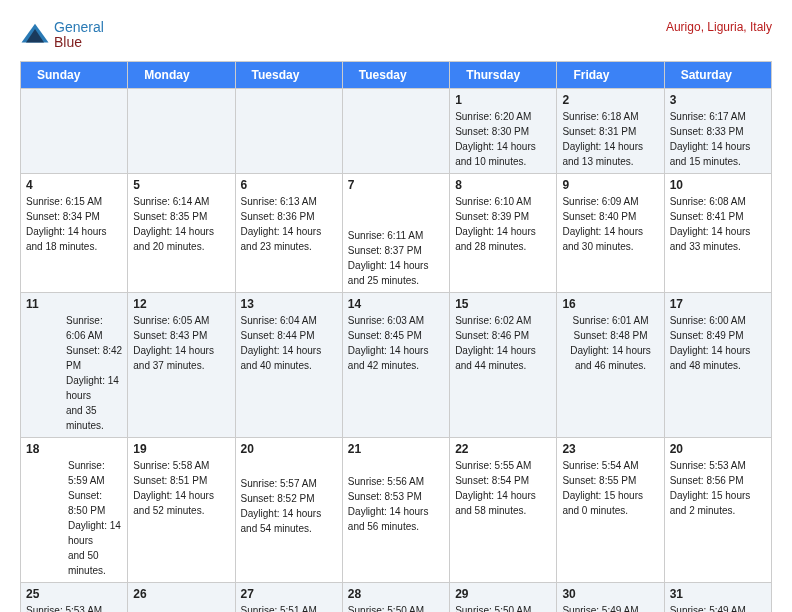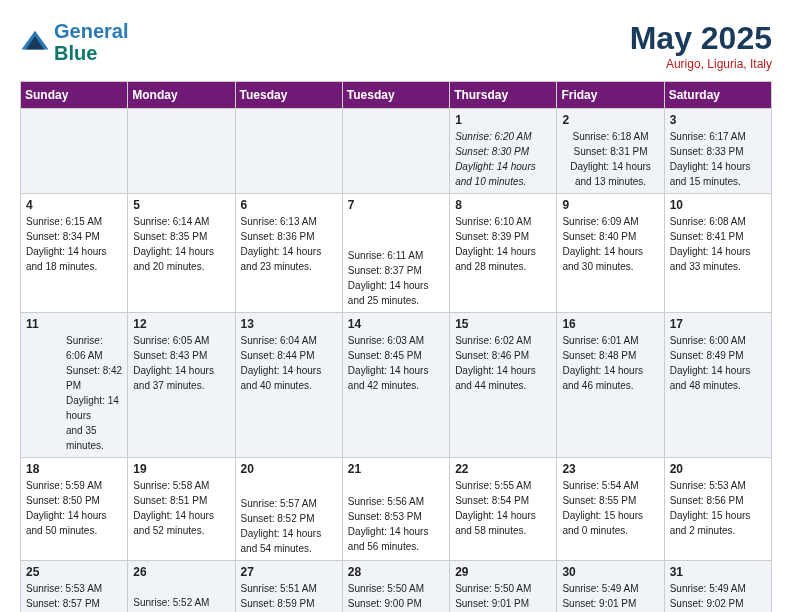--- a/index.html
+++ b/index.html
@@ -15,22 +15,22 @@
       justify-content: space-between;
       align-items: flex-start;
       margin-bottom: 10px;
     }
     .logo {
       display: flex;
       align-items: center;
       gap: 4px;
     }
     .logo-text {
-      font-size: 20px;
-      font-weight: bold;
+      font-size: 14px;
+      font-weight: normal;
       color: #1a3a5c;
       line-height: 1.1;
     }
     .logo-text span {
       color: #2a7ab5;
     }
     .logo-icon {
       width: 30px;
       height: 30px;
     }
@@ -45,25 +45,25 @@
     .subtitle {
       font-size: 12px;
       color: #b91c1c;
     }
     table {
       width: 100%;
       border-collapse: collapse;
       table-layout: fixed;
     }
     thead tr th {
-      background-color: #701a75;
+      background-color: #3b82f6;
       color: #fff;
       font-size: 12px;
       font-weight: bold;
-      padding: 6px 4px;
+      padding: 6px 16px;
       text-align: left;
       border: 1px solid #ccc;
     }
     tbody tr td {
       border: 1px solid #ccc;
       vertical-align: top;
       padding: 4px 5px;
       font-size: 10.5px;
       color: #222;
       height: 80px;
@@ -89,25 +89,24 @@
 <body>
 
 <div class="header">
   <div class="logo">
     <svg class="logo-icon" viewBox="0 0 40 40">
       <polygon points="20,5 38,30 2,30" fill="#2a7ab5"></polygon>
       <polygon points="20,12 32,30 8,30" fill="#1a3a5c"></polygon>
     </svg>
     <div class="logo-text">
       <div><span>General</span></div>
-      <div><span style="color:#0f766e">Blue</span></div>
+      <div><span style="color:#7f1d1d">Blue</span></div>
     </div>
   </div>
   <div class="title-block">
-    <div class="main-title">May 2025</div>
     <div class="subtitle">Aurigo, Liguria, Italy</div>
   </div>
 </div>
 
 <table>
   <thead>
     <tr>
     <th>Sunday</th>
         <th>Monday</th>
         <th>Tuesday</th>
@@ -118,28 +117,28 @@
       </tr>
   </thead>
   <tbody>
   <tr>
         <td></td>
         <td></td>
         <td></td>
         <td></td>
         <td>
           <div class="day-num">1</div>
-          <div class="day-info" style="white-space: pre-line; font-style: italic;">Sunrise: 6:20 AM
+          <div class="day-info" style="white-space: pre-line;">Sunrise: 6:20 AM
 Sunset: 8:30 PM
 Daylight: 14 hours
 and 10 minutes.</div>
         </td>
         <td>
           <div class="day-num">2</div>
-          <div class="day-info" style="white-space: pre-line; text-align: center;">Sunrise: 6:18 AM
+          <div class="day-info" style="white-space: pre-line;">Sunrise: 6:18 AM
 Sunset: 8:31 PM
 Daylight: 14 hours
 and 13 minutes.</div>
         </td>
         <td>
           <div class="day-num">3</div>
           <div class="day-info" style="white-space: pre-line;">Sunrise: 6:17 AM
 Sunset: 8:33 PM
 Daylight: 14 hours
 and 15 minutes.</div>
@@ -227,37 +226,37 @@
         </td>
         <td>
           <div class="day-num">15</div>
           <div class="day-info" style="white-space: pre-line;">Sunrise: 6:02 AM
 Sunset: 8:46 PM
 Daylight: 14 hours
 and 44 minutes.</div>
         </td>
         <td>
           <div class="day-num">16</div>
-          <div class="day-info" style="white-space: pre-line;">Sunrise: 6:01 AM
+          <div class="day-info" style="white-space: pre-line; text-align: center;">Sunrise: 6:01 AM
 Sunset: 8:48 PM
 Daylight: 14 hours
 and 46 minutes.</div>
         </td>
         <td>
           <div class="day-num">17</div>
           <div class="day-info" style="white-space: pre-line;">Sunrise: 6:00 AM
 Sunset: 8:49 PM
 Daylight: 14 hours
 and 48 minutes.</div>
         </td>
       </tr>
       <tr>
         <td>
           <div class="day-num">18</div>
-          <div class="day-info" style="white-space: pre-line;">Sunrise: 5:59 AM
+          <div class="day-info" style="white-space: pre-line; margin-left: 42px;">Sunrise: 5:59 AM
 Sunset: 8:50 PM
 Daylight: 14 hours
 and 50 minutes.</div>
         </td>
         <td>
           <div class="day-num">19</div>
           <div class="day-info" style="white-space: pre-line;">Sunrise: 5:58 AM
 Sunset: 8:51 PM
 Daylight: 14 hours
 and 52 minutes.</div>

